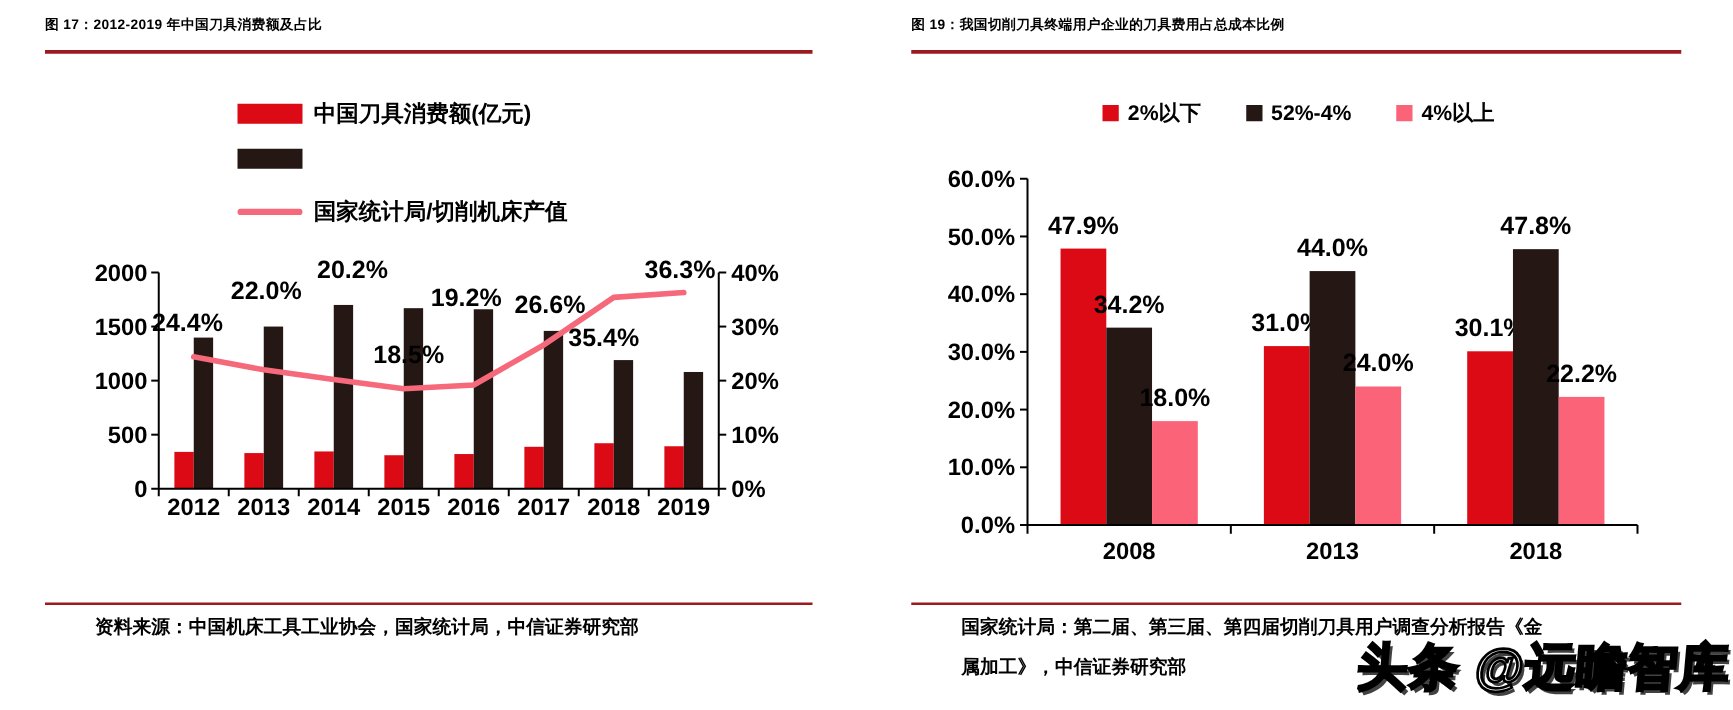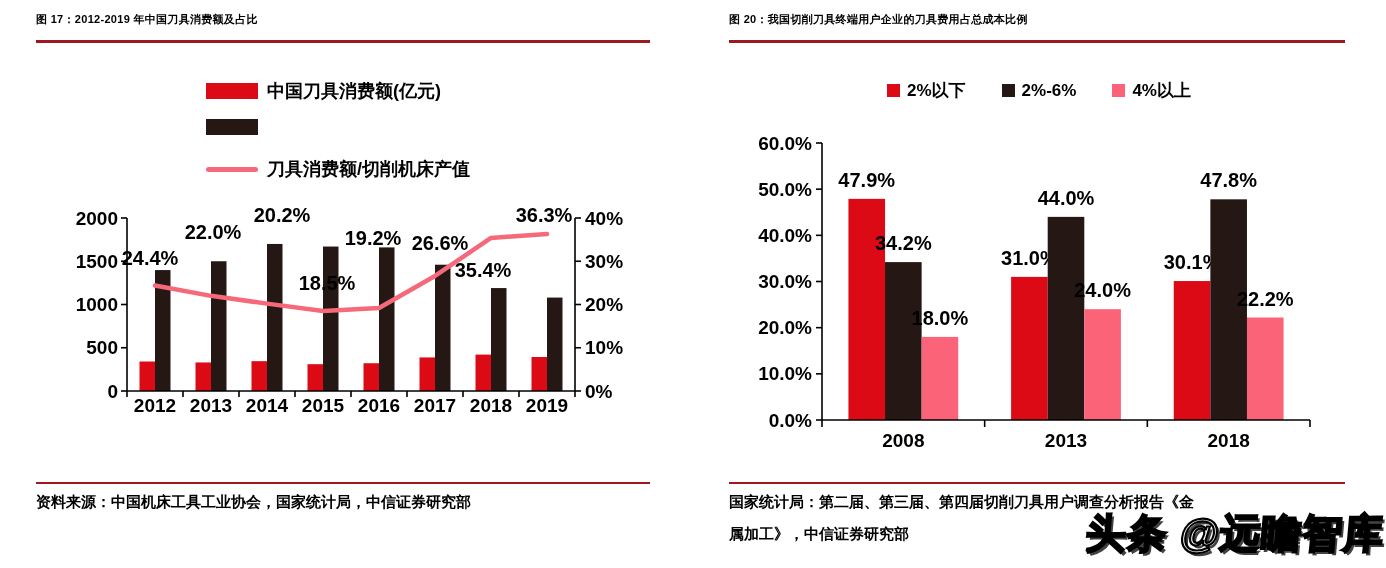--- a/index.html
+++ b/index.html
@@ -4,24 +4,24 @@
 <style>
   html,body{margin:0;padding:0;}
   body{
     width:1386px;height:568px;position:relative;overflow:hidden;
     background:#ffffff;color:#000;
     font-family:"Liberation Sans","DejaVu Sans",sans-serif;
   }
   .panel-title{position:absolute;font-size:11px;font-weight:700;white-space:nowrap;letter-spacing:.3px;}
   .rule{position:absolute;height:3px;background:#9c1a1f;}
   .src-rule{position:absolute;height:2px;background:#9c1a1f;}
-  .source{position:absolute;font-size:15px;font-weight:600;line-height:32px;white-space:nowrap;}
+  .source{position:absolute;font-size:15px;font-weight:600;line-height:32px;white-space:nowrap;margin-left:40px;}
   
   .legend17{position:absolute;left:36px;top:74px;width:624px;}
-  .legend17 .row{position:absolute;left:154px;display:flex;align-items:center;gap:9px;white-space:nowrap;margin-left:16px;}
+  .legend17 .row{position:absolute;left:154px;display:flex;align-items:center;gap:9px;white-space:nowrap;}
   .legend17 .lbl{font-size:18px;font-weight:700;}
   .sw-bar{width:52px;height:16px;display:inline-block;}
   .sw-line{width:52px;height:5px;border-radius:3px;display:inline-block;}
   
   .legend18{position:absolute;left:729px;top:79px;width:620px;display:flex;justify-content:center;align-items:center;gap:36px;}
   .legend18 .item{display:flex;align-items:center;gap:7px;white-space:nowrap;}
   .legend18 .sq{width:13px;height:13px;display:inline-block;}
   .legend18 .lbl{font-size:17px;font-weight:700;}
   svg{position:absolute;overflow:visible;}
   svg text{fill:#000;font-family:"Liberation Sans","DejaVu Sans",sans-serif;font-weight:600;}
@@ -42,21 +42,21 @@
 <div class="legend17" id="fig17-legend">
     <div class="row" style="top: 5px;">
       <span class="sw-bar" style="background: rgb(220, 10, 20);"></span>
       <span class="lbl">中国刀具消费额(亿元)</span>
     </div>
     <div class="row" style="top: 45px;">
       <span class="sw-bar" style="background: rgb(36, 23, 20);"></span>
     </div>
     <div class="row" style="top: 83px;">
       <span class="sw-line" style="background: rgb(245, 105, 122);"></span>
-      <span class="lbl">刀具消费额/切削机床产值</span>
+      <span class="lbl">国家统计局/切削机床产值</span>
     </div>
   </div>
 
 <svg id="fig17-svg" style="left:36px;top:196px;" width="624" height="250">
     <rect x="103.5" y="165.5035" width="15.5" height="29.496499999999997" fill="#dc0a14"></rect>
     <rect x="119" y="74.07300000000001" width="15.5" height="120.92699999999999" fill="#241714"></rect>
     <text x="119" y="216" text-anchor="middle" font-size="19">2012</text>
     <rect x="159.5" y="166.45499999999998" width="15.5" height="28.545000000000016" fill="#dc0a14"></rect>
     <rect x="175" y="65.25" width="15.5" height="129.75" fill="#241714"></rect>
     <text x="175" y="216" text-anchor="middle" font-size="19">2013</text>
@@ -117,31 +117,31 @@
     <line x1="315" y1="195" x2="315" y2="201" stroke="#000" stroke-width="1.6"></line>
     <line x1="371" y1="195" x2="371" y2="201" stroke="#000" stroke-width="1.6"></line>
     <line x1="427" y1="195" x2="427" y2="201" stroke="#000" stroke-width="1.6"></line>
     <line x1="483" y1="195" x2="483" y2="201" stroke="#000" stroke-width="1.6"></line>
     <line x1="539" y1="195" x2="539" y2="201" stroke="#000" stroke-width="1.6"></line>
   </svg>
 
 <div class="src-rule" style="left:36px;top:482px;width:614px;"></div>
 <div class="source" style="left:36px;top:486px;">资料来源：中国机床工具工业协会，国家统计局，中信证券研究部</div>
 
-<div class="panel-title" style="left:729px;top:12px;">图 20：我国切削刀具终端用户企业的刀具费用占总成本比例</div>
+<div class="panel-title" style="left:729px;top:12px;">图 19：我国切削刀具终端用户企业的刀具费用占总成本比例</div>
 <div class="rule" style="left:729px;top:40px;width:616px;"></div>
 
 <div class="legend18" id="fig18-legend">
     <span class="item">
       <span class="sq" style="background: rgb(220, 10, 20);"></span>
       <span class="lbl">2%以下</span>
     </span>
     <span class="item">
       <span class="sq" style="background: rgb(36, 23, 20);"></span>
-      <span class="lbl">2%-6%</span>
+      <span class="lbl">52%-4%</span>
     </span>
     <span class="item">
       <span class="sq" style="background: rgb(251, 100, 120);"></span>
       <span class="lbl">4%以上</span>
     </span>
   </div>
 
 <svg id="fig18-svg" style="left:729px;top:120px;" width="630" height="345">
     <rect x="119.43333333333331" y="78.86166666666668" width="36.6" height="221.13833333333332" fill="#dc0a14"></rect>
     <text x="137.73333333333332" y="66.86166666666668" text-anchor="middle" font-size="20" font-weight="700">47.9%</text>

